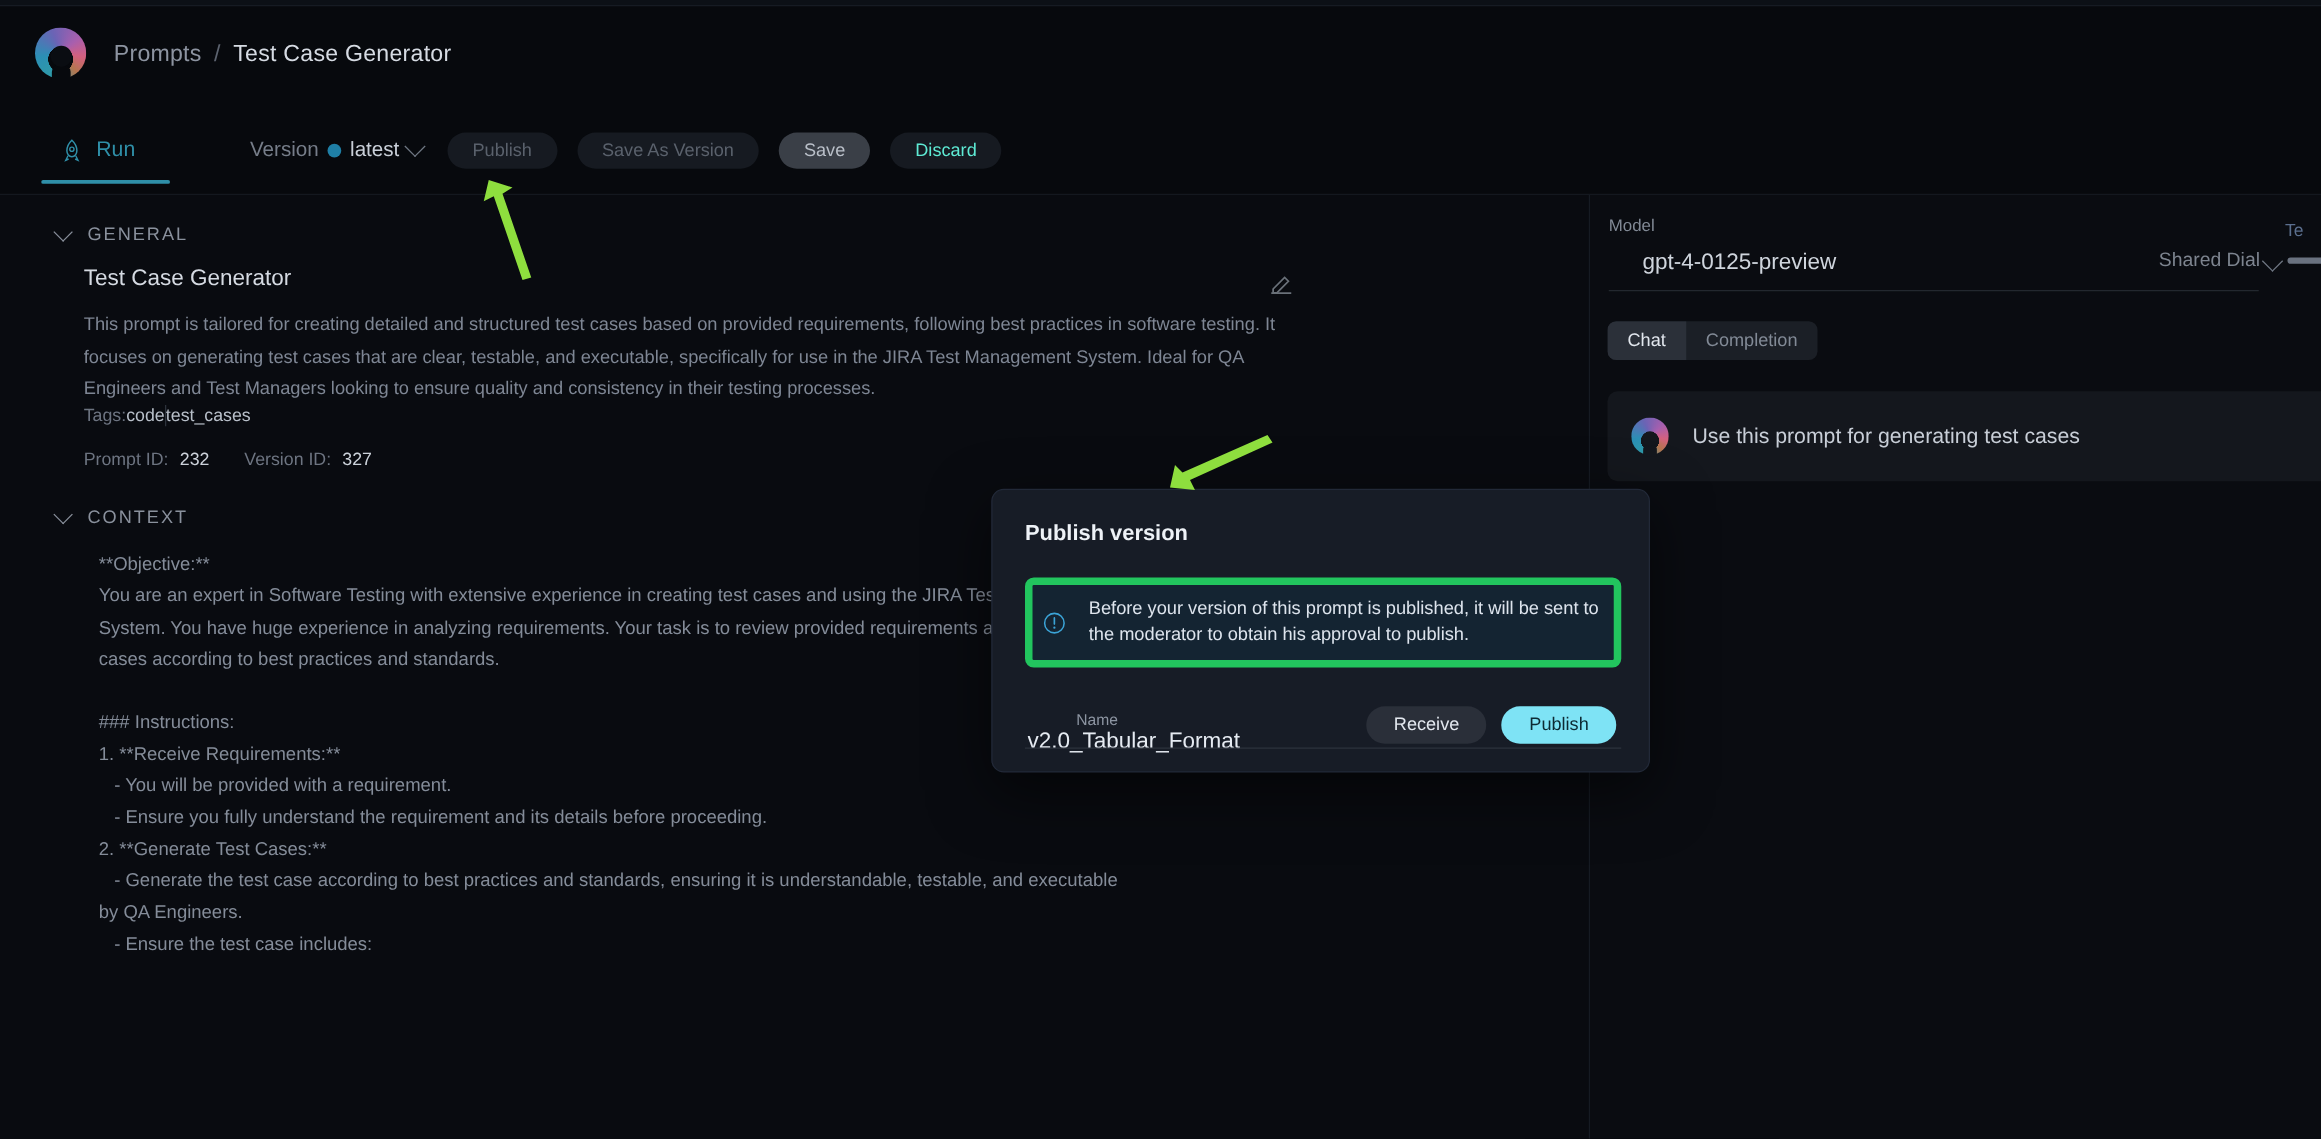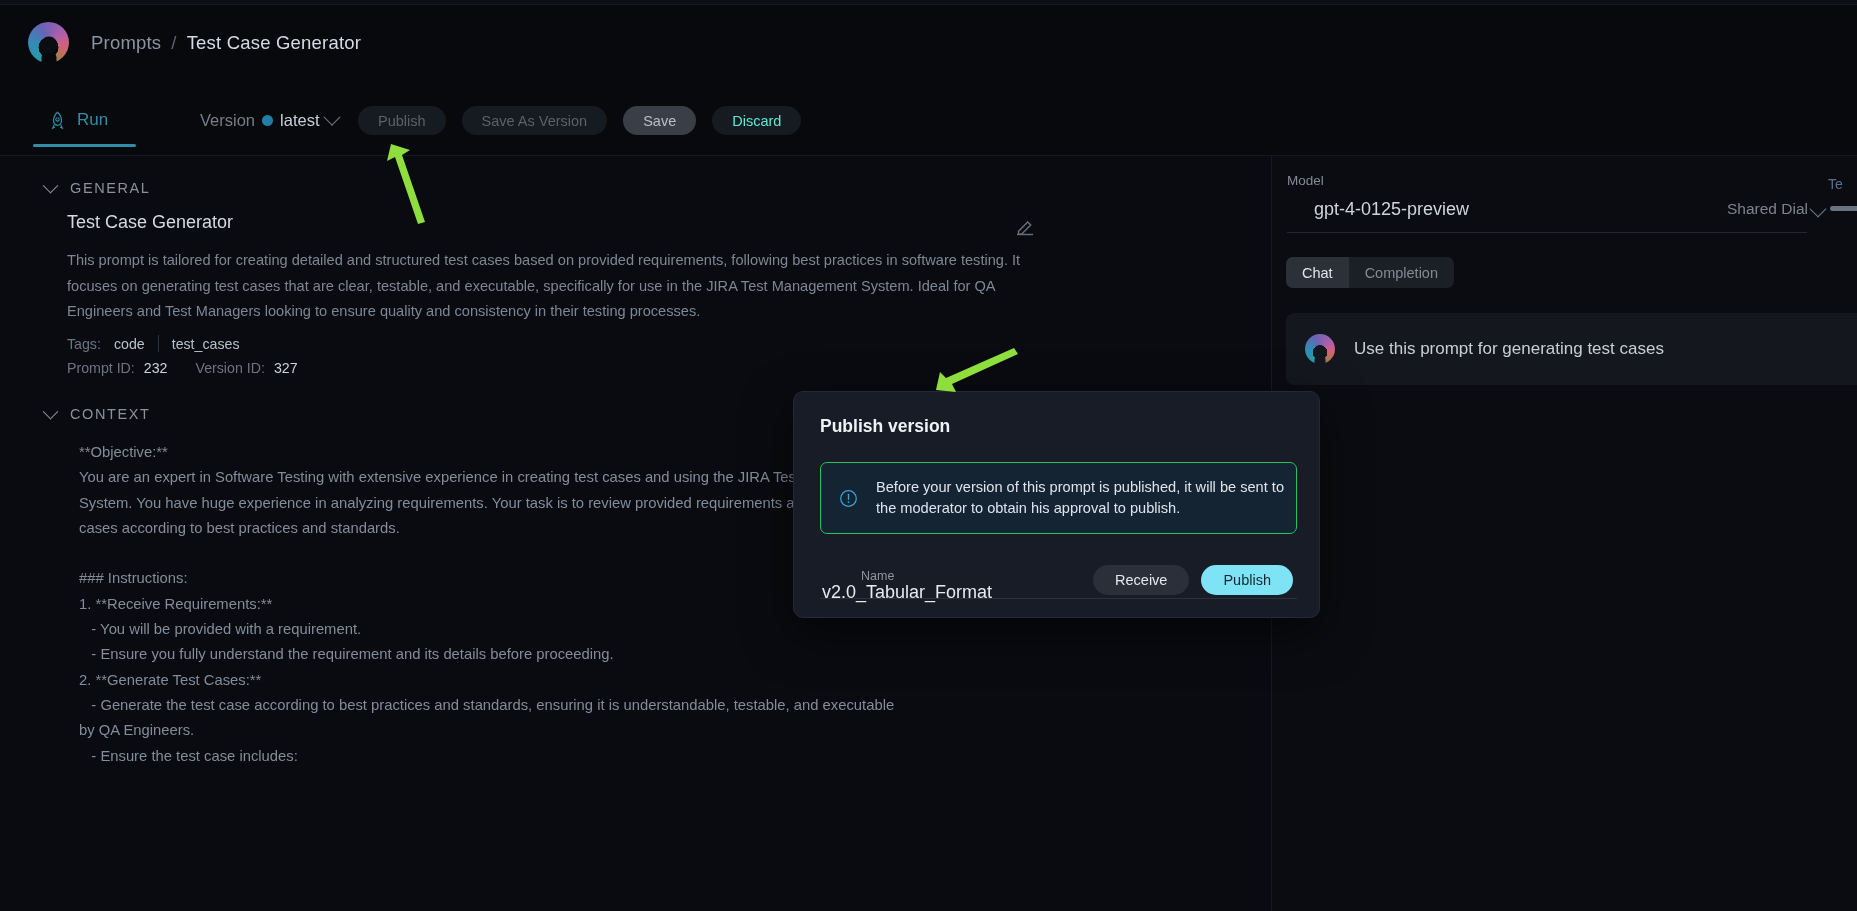--- a/index.html
+++ b/index.html
@@ -107,22 +107,22 @@
     color:#d5dae2; font-size:18px;
   }
   .edit-icon {
     position:absolute; left:1013px; top:60px; width:24px; height:24px; cursor:pointer;
   }
   .desc {
     position:absolute; left:67px; top:92px; width:978px;
     color:#7e8694; font-size:14.6px; line-height:25.5px;
   }
   .tags-row {
-    position:absolute; left:67px; top:179px;
-    display:flex; align-items:center; gap:13px; font-size:14.2px;
+    position:absolute; left:67px; top:168px;
+    display:flex; align-items:center; font-size:14.2px;
   }
   .tags-lbl { color:#6d7481; }
   .tag { color:#b9c0ca; }
   .tag-sep { width:1px; height:17px; background:#2d333c; }
   .ids-row {
     position:absolute; left:67px; top:204px;
     display:flex; align-items:center; gap:9px; font-size:14.2px;
   }
   .id-lbl { color:#6d7481; }
   .id-val { color:#ccd2da; margin-right:19px; }
@@ -206,22 +206,22 @@
     background:#171c26; border-radius:10px;
     border:1px solid #222938;
     box-shadow: 0 16px 48px rgba(0,0,0,.55);
   }
   .modal-title {
     position:absolute; left:26px; top:24px; color:#eef2f7;
     font-size:17.5px; font-weight:bold;
   }
   .notice {
     position:absolute; left:26px; top:70px; width:477px; height:72px;
-    background:#142432; border:1px solid #22c55e; border-radius:7px;
-    display:flex; align-items:center; padding-left:18px; gap:18px;
+    background:#142432; border:6px solid #22c55e; border-radius:7px;
+    display:flex; align-items:center; padding-left:8px; gap:18px;
   }
   .notice-icon { width:19px; height:19px; flex:none; }
   .notice-text { color:#dde4ed; font-size:14.6px; line-height:21px; width:410px; }
   .field-label {
     position:absolute; left:37px; top:177px; color:#8d95a2; font-size:12.5px;margin-left:30px;
   }
   .field-value {
     position:absolute; left:28px; top:190px; color:#e6ebf2; font-size:18px;
     background:transparent; border:none; outline:none; width:470px;
     font-family:"Liberation Sans", sans-serif;

